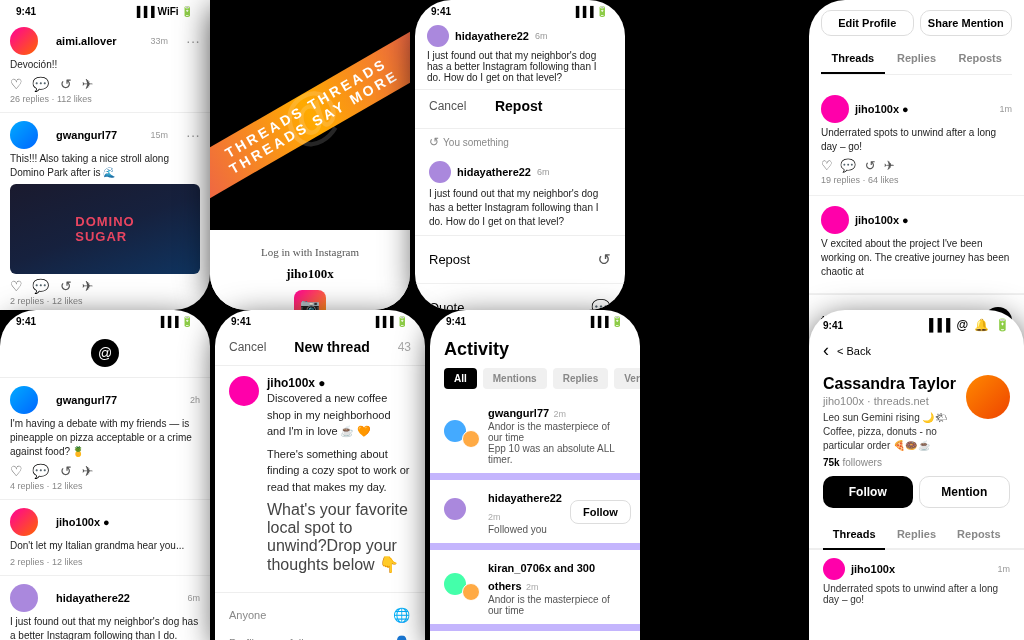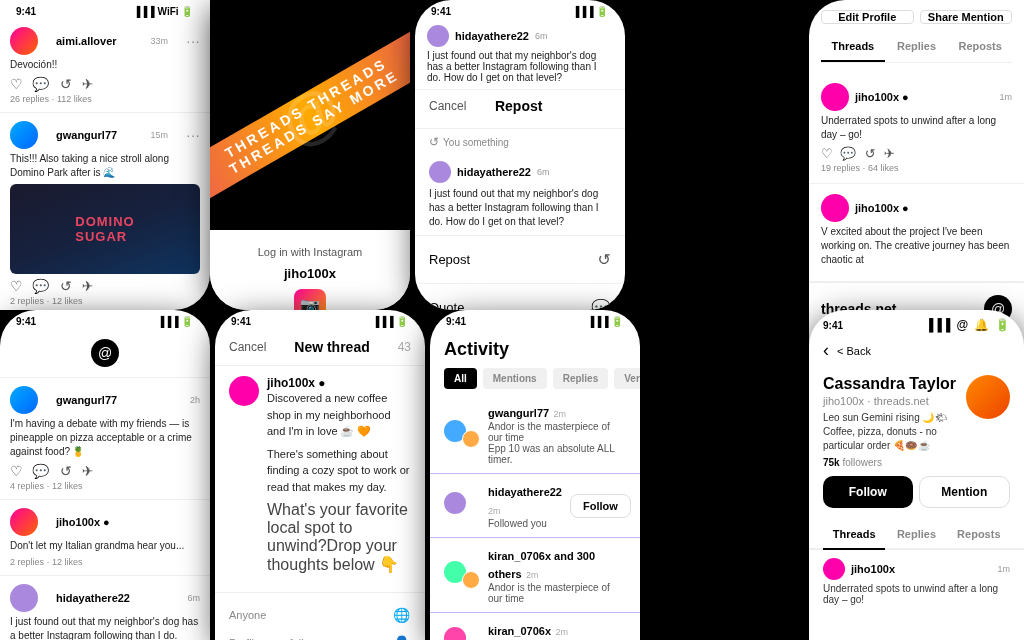--- a/index.html
+++ b/index.html
@@ -81,20 +81,21 @@
       letter-spacing: 3px;
       padding: 6px 30px;
       transform: rotate(-30deg);
       width: 260px;
       text-align: center;
     }
     .login-section {
       background: #fff;
       padding: 16px;
       text-align: center;
+      font-family: Liberation Serif, serif;
     }
     .login-text { font-size: 11px; color: #555; margin-bottom: 8px; }
     .login-user { font-size: 13px; font-weight: 700; color: #000; margin-bottom: 8px; }
     .instagram-btn {
       width: 32px; height: 32px;
       background: linear-gradient(135deg,#f09,#fa0);
       border-radius: 8px;
       margin: 0 auto 8px;
       display: flex; align-items: center; justify-content: center;
       color: #fff; font-size: 16px;
@@ -129,21 +130,21 @@
     .phone4 {
       width: 215px;
       height: 640px;
       top: 0;
       right: 0;
       border-radius: 36px 0 0 36px;
       background: #fff;
     }
     .profile-header { padding: 10px 12px; }
     .profile-actions { display: flex; gap: 6px; margin-bottom: 8px; }
-    .profile-btn { flex: 1; border: 1px solid #ddd; border-radius: 4px; padding: 0; text-align: center; font-size: 11px; font-weight: 600; background: #fff; cursor: pointer; }
+    .profile-btn { flex: 1; border: 1px solid #ddd; border-radius: 10px; padding: 6px; text-align: center; font-size: 11px; font-weight: 600; background: #fff; cursor: pointer; }
     .profile-tabs { display: flex; border-bottom: 1px solid #eee; margin-bottom: 0; }
     .profile-tab { flex: 1; text-align: center; padding: 8px 4px; font-size: 11px; font-weight: 600; color: #888; border-bottom: 2px solid transparent; }
     .profile-tab.active { color: #000; border-bottom-color: #000; }
     .thread-item { padding: 10px 12px; border-bottom: 1px solid #f0f0f0; }
     .thread-row1 { display: flex; align-items: center; gap: 6px; margin-bottom: 3px; }
     .thread-avatar { width: 28px; height: 28px; border-radius: 50%; background: #f0a; flex-shrink: 0; }
     .thread-username { font-size: 11px; font-weight: 700; flex: 1; }
     .thread-time { font-size: 9px; color: #999; }
     .thread-text { font-size: 10px; color: #222; line-height: 1.4; margin-bottom: 4px; }
     .thread-actions { display: flex; gap: 8px; margin-bottom: 2px; }
@@ -198,21 +199,21 @@
       left: 430px;
       border-radius: 36px 36px 0 0;
       background: #fff;
     }
     .activity-header { padding: 10px 14px 6px; }
     .activity-title { font-size: 18px; font-weight: 800; margin-bottom: 8px; }
     .activity-tabs { display: flex; gap: 6px; }
     .activity-tab { padding: 5px 10px; border-radius: 4px; font-size: 10px; font-weight: 600; background: #f0f0f0; color: #888; }
     .activity-tab.active { background: #000; color: #fff; }
     .activity-list { overflow-y: auto; }
-    .activity-item { display: flex; align-items: center; gap: 8px; padding: 8px 14px; border-bottom: 1px solid #c4b5fd; }
+    .activity-item { display: flex; align-items: center; gap: 8px; padding: 8px 14px; border-bottom: 7px solid #c4b5fd; }
     .activity-avatars { position: relative; width: 36px; height: 28px; flex-shrink: 0; }
     .act-av1 { width: 22px; height: 22px; border-radius: 50%; background: #4af; position: absolute; top: 0; left: 0; }
     .act-av2 { width: 18px; height: 18px; border-radius: 50%; background: #fa4; position: absolute; bottom: 0; right: 0; border: 1px solid #fff; }
     .activity-info { flex: 1; }
     .activity-user { font-size: 11px; font-weight: 700; }
     .activity-desc { font-size: 10px; color: #555; }
     .activity-time { font-size: 9px; color: #aaa; }
     .follow-btn { background: #fff; border: 1px solid #ddd; border-radius: 8px; padding: 5px 12px; font-size: 11px; font-weight: 600; cursor: pointer; }
 
     

